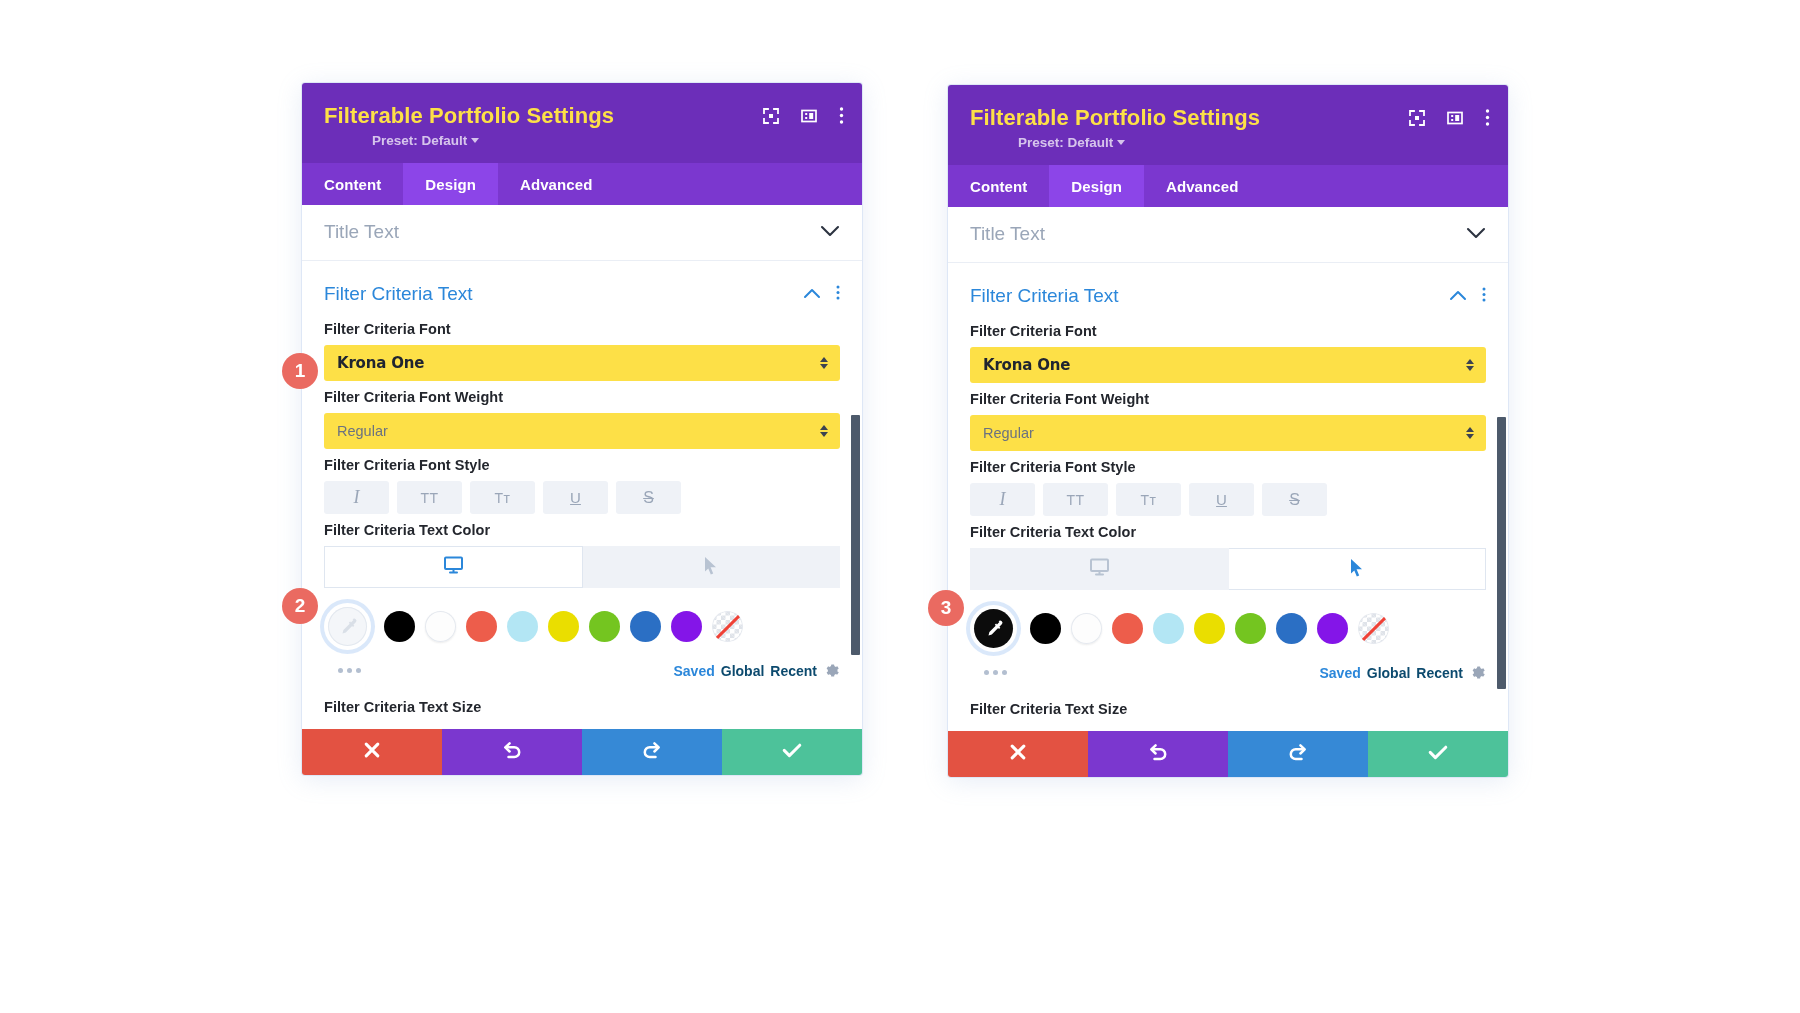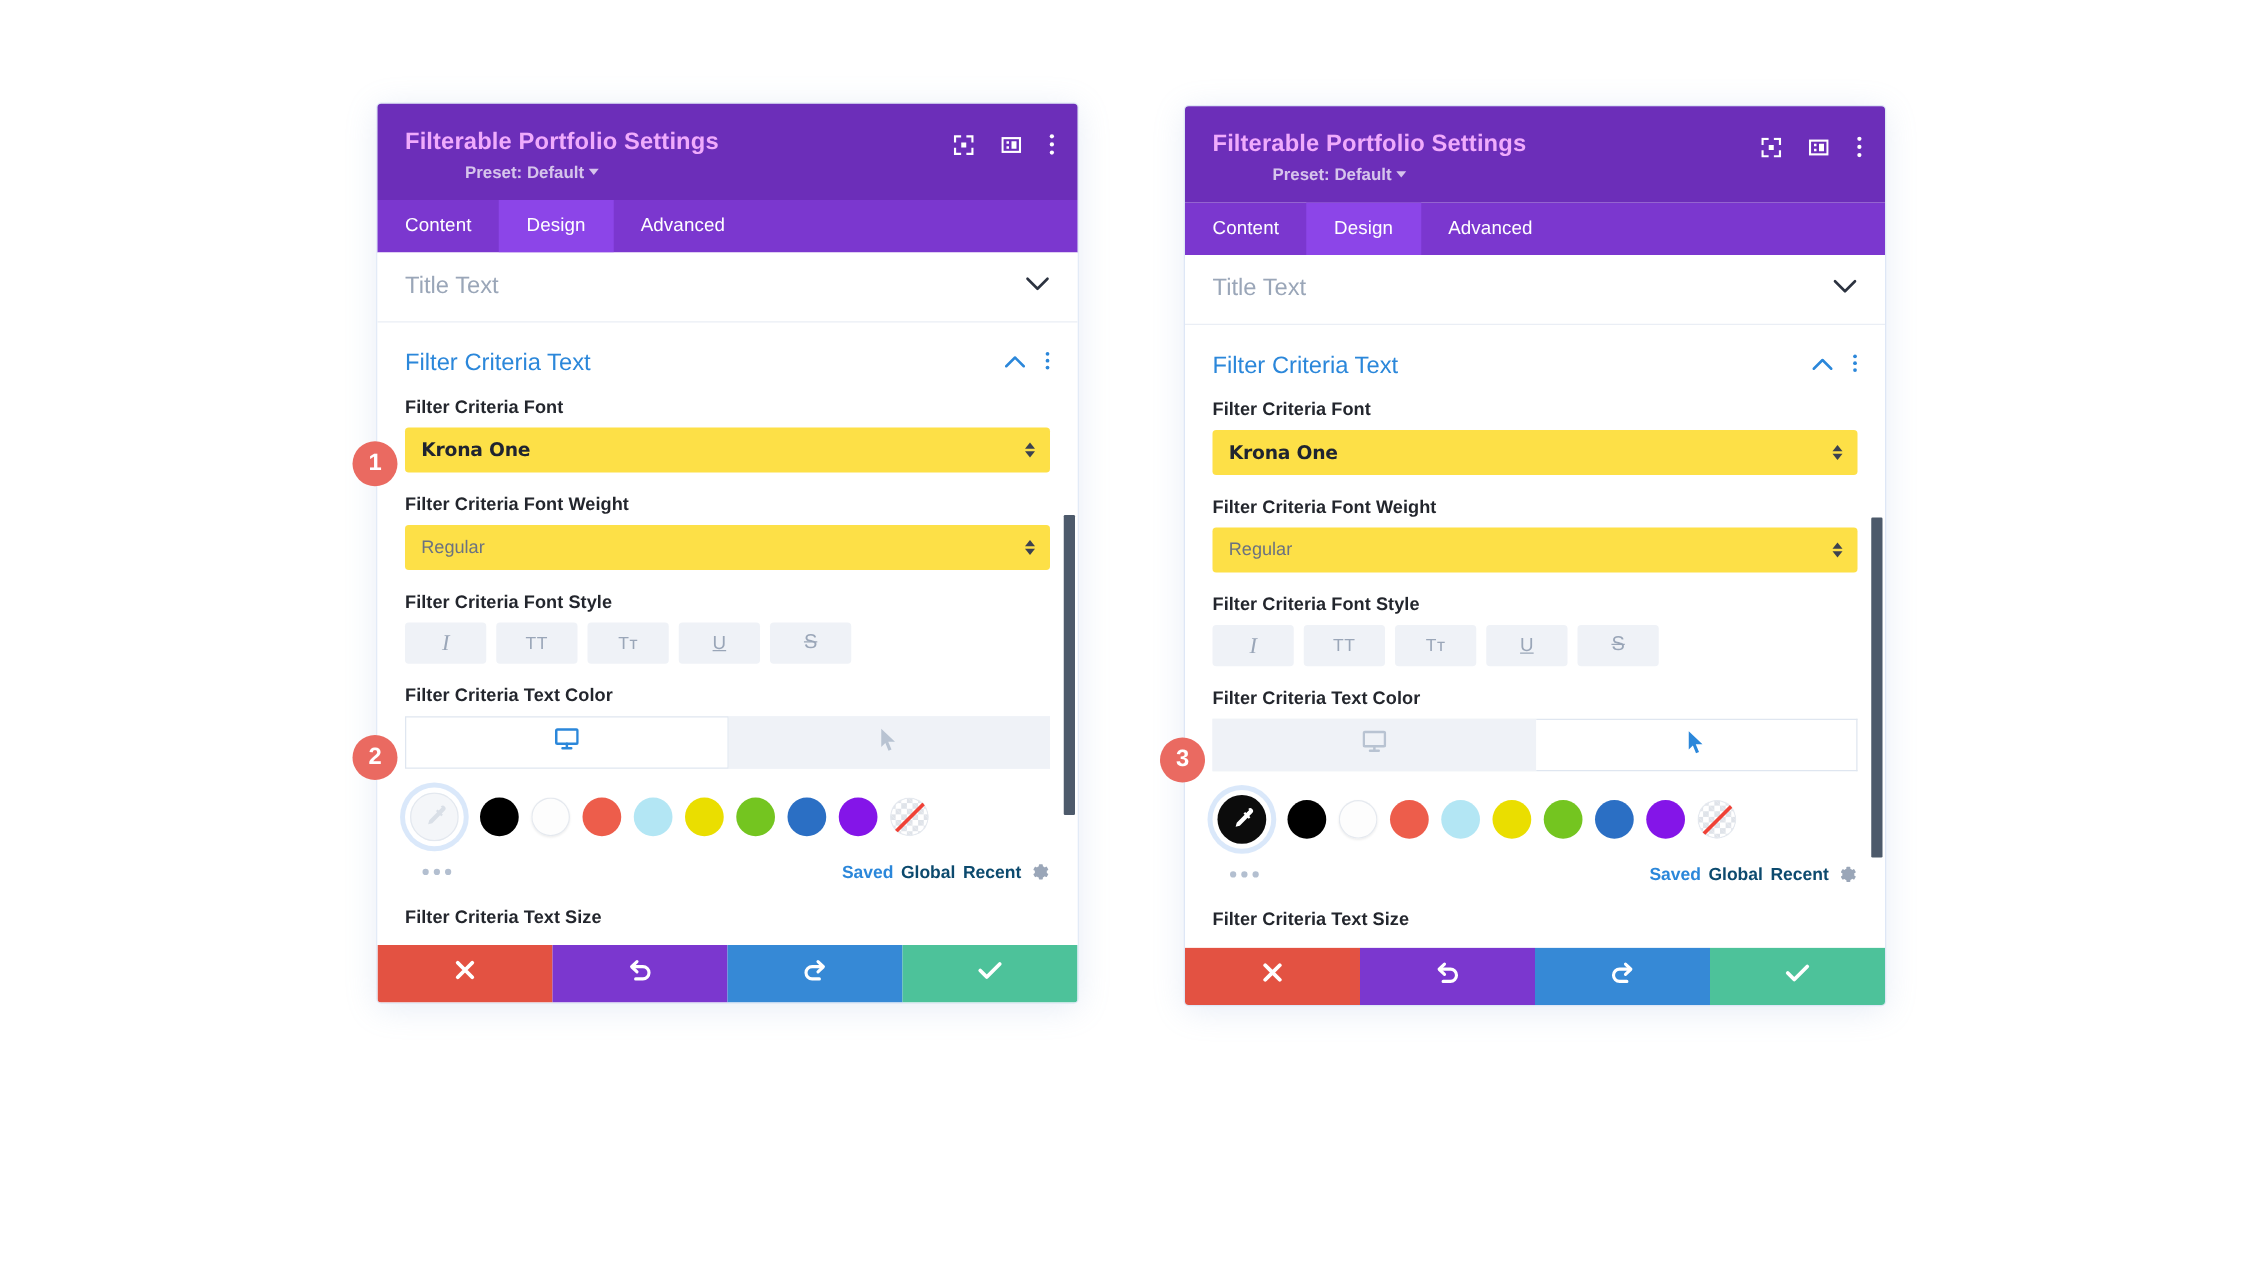--- a/index.html
+++ b/index.html
@@ -24,21 +24,21 @@
   .panel.right { left: 948px; top: 85px; }
 
   
   .ph {
     background: #6c2eb9;
     padding: 20px 22px 15px 22px;
     position: relative;
     border-radius: 3px 3px 0 0;
   }
   .ph-title {
-    color:#f0abfc; font-size:19px; font-weight:700; letter-spacing:.1px;
+    color:#fde047; font-size:22px; font-weight:700; letter-spacing:.1px;
     line-height:1.15;
   }
   .ph-preset {
     margin-top:5px; color: rgba(255,255,255,.72);
     font-size: 13.5px; font-weight: 700; padding-left: 48px;
   }
   .ph-caret {
     display:inline-block; margin-left:4px;
     border-left:4px solid transparent; border-right:4px solid transparent;
     border-top:5px solid rgba(255,255,255,.72);
@@ -48,21 +48,21 @@
     position:absolute; right: 18px; top: 24px;
     display:flex; align-items:center; gap: 22px;
   }
   .ph-icons svg { display:block; }
 
   
   .tabs { display:flex; background:#7b37cf; height:42px; }
   .tab {
     display:flex; align-items:center; justify-content:center;
     padding: 0 22px; height:100%;
-    color:#fff; font-size:15px; font-weight:400;
+    color:#fff; font-size:15px; font-weight:700;
     letter-spacing:.1px; cursor:pointer;
   }
   .tab.active { background:#8c45e8; }
 
   
   .pbody { position:relative; background:#fff; }
   .row-title {
     display:flex; align-items:center; justify-content:space-between;
     padding: 16px 22px 17px 22px;
     border-bottom: 1px solid #eaeef5;
@@ -72,21 +72,21 @@
   .sect {
     padding: 22px 22px 0 22px;
   }
   .sect-head {
     display:flex; align-items:center; justify-content:space-between;
     padding-bottom: 16px;
   }
   .sect-head .t { color:#2b87da; font-size:19px; font-weight:400; }
   .sect-head .ctl { display:flex; align-items:center; gap:15px; }
 
-  .field { margin-bottom: 18px; }
+  .field { margin-bottom: 8px; }
   .field-label {
     font-size: 14.5px; color:#23262d; font-weight:700;
     margin-bottom: 8px; letter-spacing:.05px;
   }
   .select {
     position:relative; height:36px; background:#fde047; border-radius:3px;
     display:flex; align-items:center; padding: 0 13px;
     font-size:14.5px; color:#6b7280;
   }
   .select.strong { color:#1f2430; font-weight:700; font-family:"DejaVu Sans", sans-serif; letter-spacing:-.2px; font-size:15px;}

